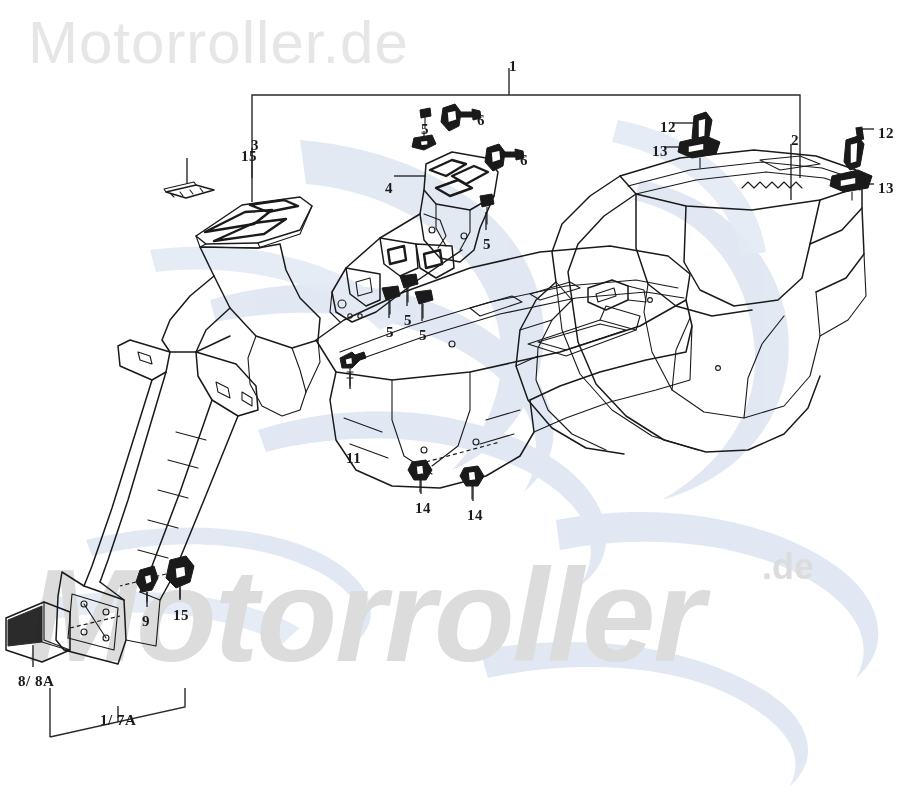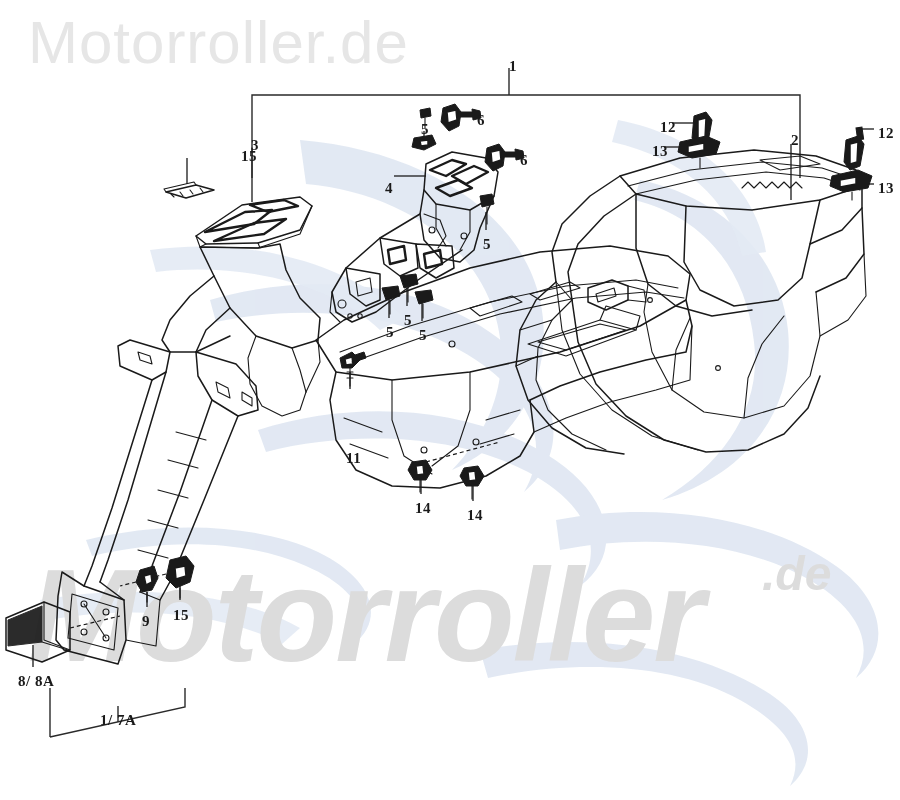--- a/index.html
+++ b/index.html
@@ -48,23 +48,22 @@
     color: #dcdcdc;
     letter-spacing: -2px;
     font-family: "Liberation Sans", sans-serif;
     white-space: nowrap;
     user-select: none;
   }
   .wm-de {
     position: absolute;
     left: 762px;
     top: 546px;
-    font-size: 48px;
+    font-size: 36px;
     font-weight: bold;
-    font-style: italic;
     color: #dcdcdc;
     font-family: "Liberation Sans", sans-serif;
     white-space: nowrap;
     user-select: none;
   }
   .callout {
     position: absolute;
     font-family: "Liberation Serif", serif;
     font-weight: bold;
     font-size: 15px;

